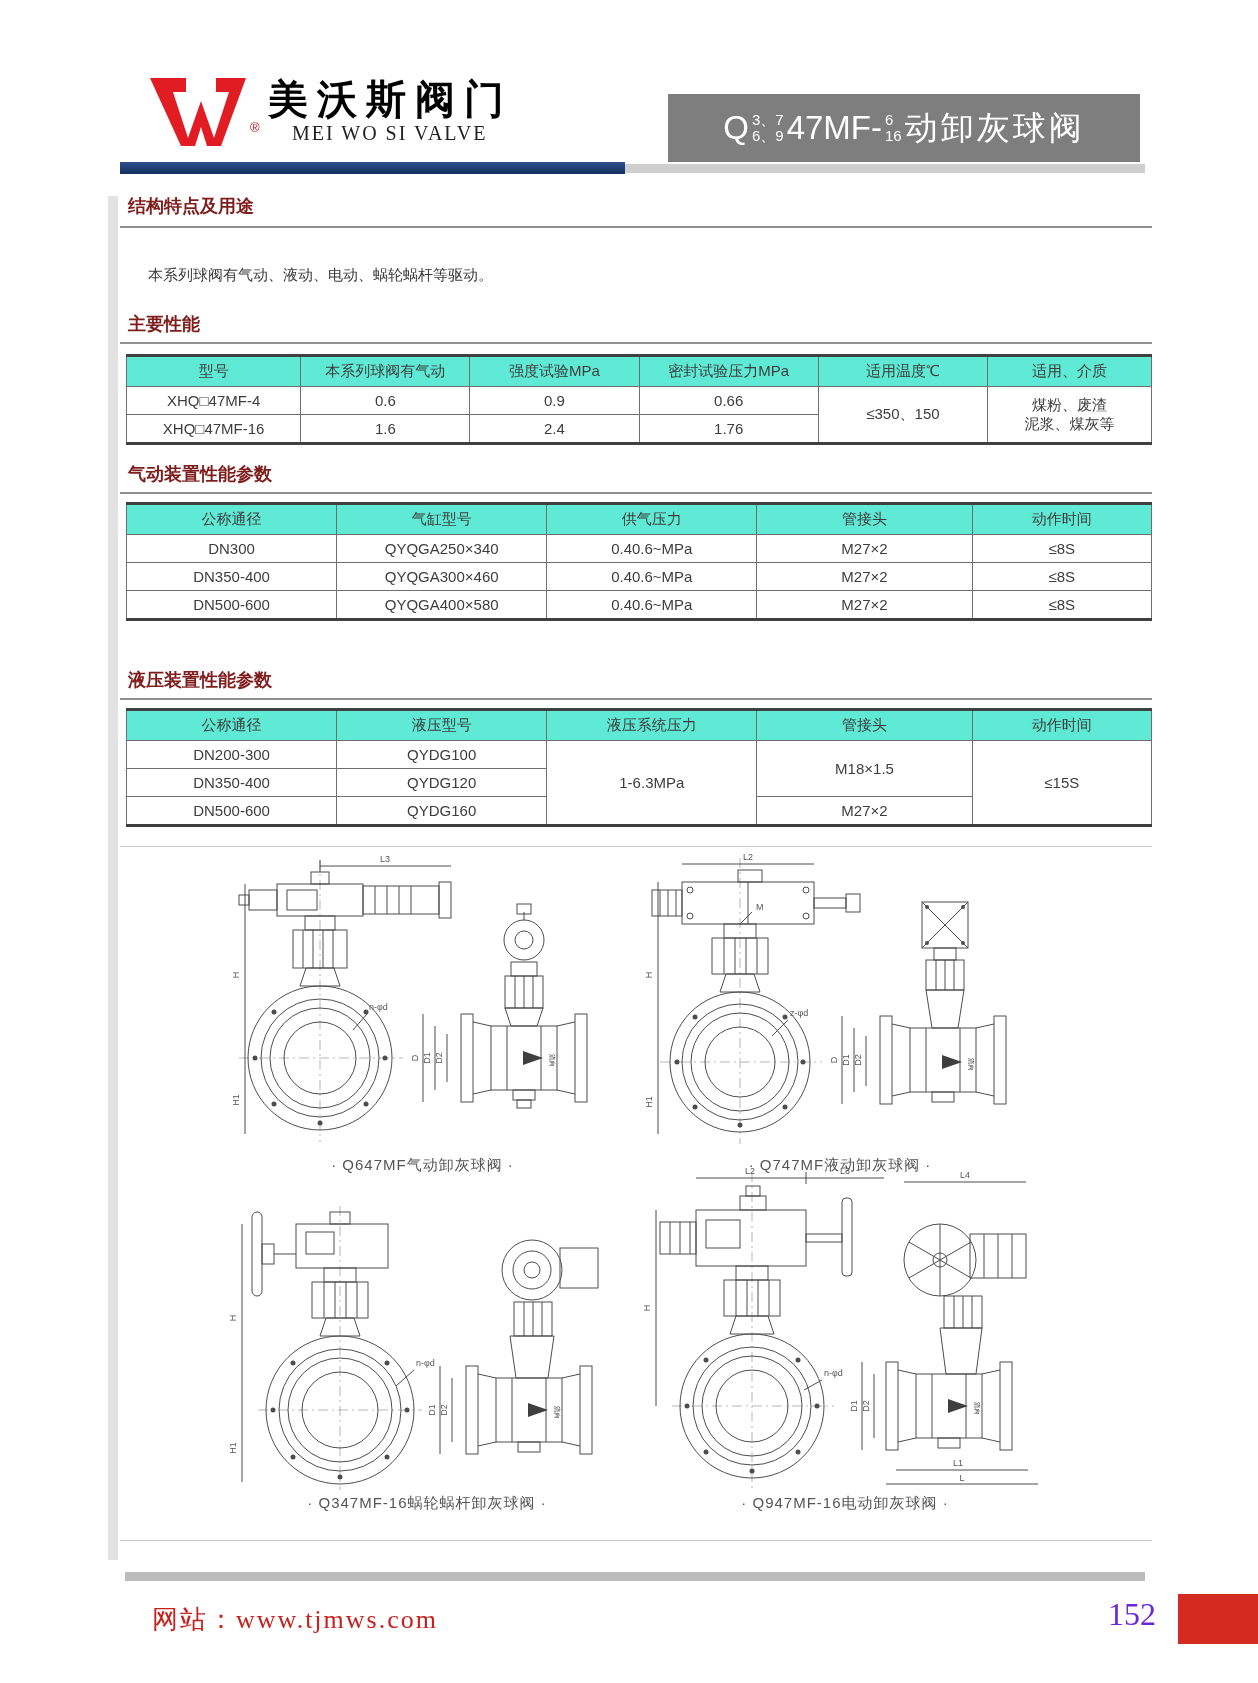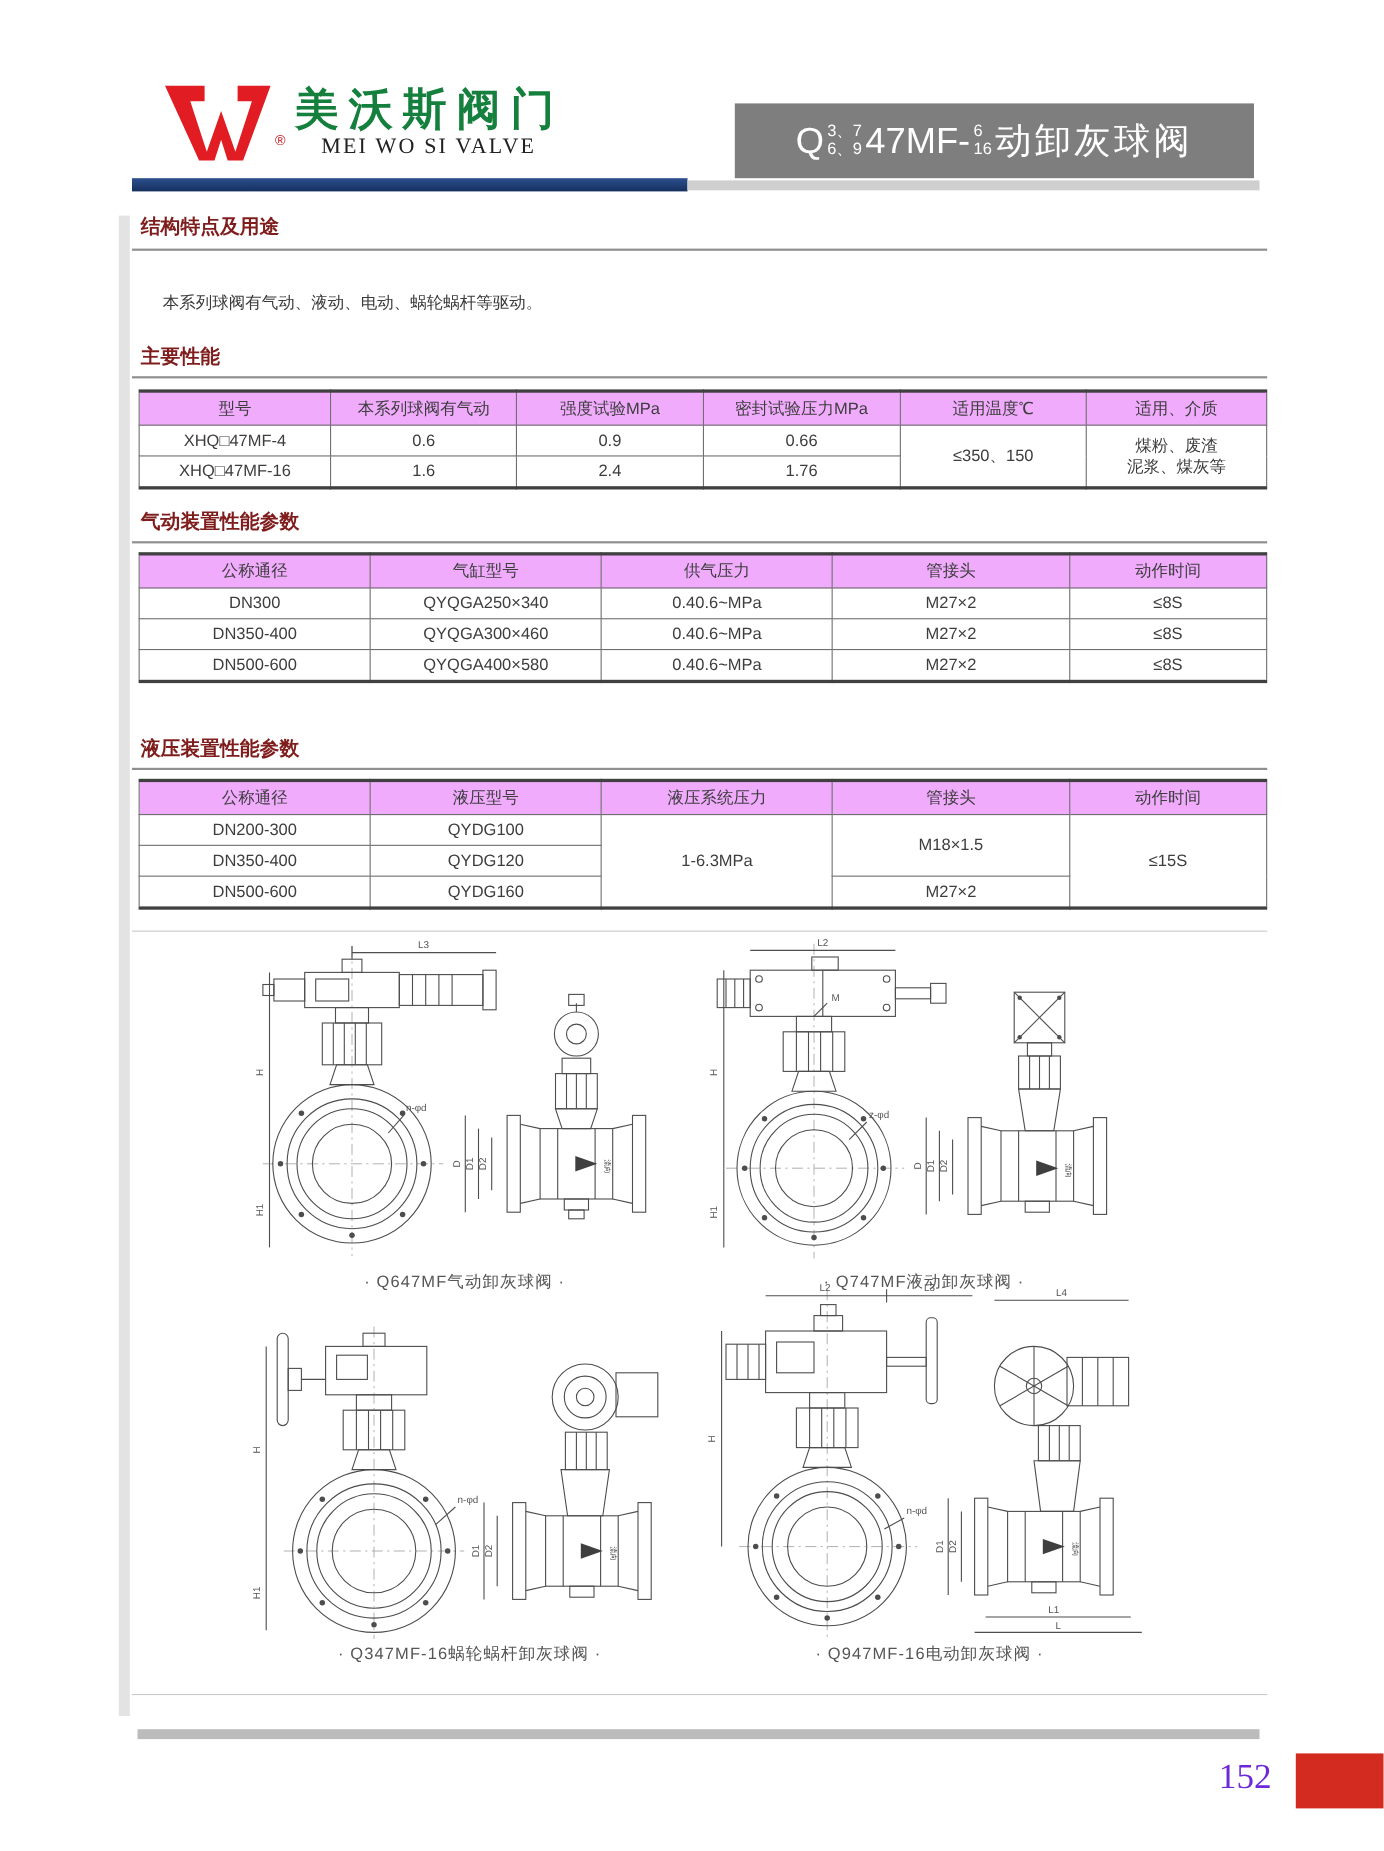--- a/index.html
+++ b/index.html
@@ -1,21 +1,21 @@
 <!DOCTYPE html>
 <html><head>
 <meta charset="utf-8">
 <style>
   html,body{margin:0;padding:0;background:#ffffff;}
   #page{position:relative;width:1258px;height:1683px;background:#ffffff;overflow:hidden;
         font-family:"Liberation Sans",sans-serif;color:#3d3d3d;}
   .abs{position:absolute;}
 
   
-  #logo-cn{font-family:Liberation Sans, sans-serif;font-weight:bold;font-size:40px;color:#15803d;letter-spacing:9px;}
+  #logo-cn{font-family:Liberation Sans, sans-serif;font-weight:bold;font-size:40px;color:#000000;letter-spacing:9px;}
   #logo-en{font-family:"Liberation Serif",serif;font-size:20px;color:#222;letter-spacing:2px;}
   #logo-reg{font-size:13px;color:#c0151c;}
   #banner{left:668px;top:94px;width:472px;height:68px;background:#7e7e7e;
           display:flex;align-items:center;justify-content:center;color:#fff;}
   #banner .big{font-size:33px;}
   .stack{display:inline-flex;flex-direction:column;font-size:15px;line-height:1.1;text-align:left;margin:0 3px;}
   #bar-blue{left:120px;top:162px;width:505px;height:12px;background:linear-gradient(#2c4f8e,#15305f);}
   #bar-gray{left:625px;top:164px;width:520px;height:9px;background:#cfcfcf;}
   #left-strip{left:108px;top:196px;width:10px;height:1364px;background:#e3e3e3;}
 
@@ -23,21 +23,21 @@
   .sec-title{font-size:18px;font-weight:bold;color:#7f1d1d;}
   .sec-rule{height:2px;background:#8f8f8f;}
   .body-line{font-size:15px;color:#3a3a3a;}
 
   
   table.spec{border-collapse:collapse;width:1026px;table-layout:fixed;
              border-left:1px solid #6a6a6a;border-right:1px solid #6a6a6a;
              border-top:3px solid #404040;border-bottom:3px solid #404040;}
   table.spec th,table.spec td{border:1px solid #6f6f6f;font-weight:normal;
              font-size:15px;text-align:center;padding:0 4px;color:#3d3d3d;}
-  table.spec th{background:#f0abfc;height:29px;}
+  table.spec th{background:#5eead4;height:29px;}
   table.spec td{height:27px;}
 
   
   svg.tech line,svg.tech path,svg.tech rect,svg.tech circle,svg.tech polygon,svg.tech polyline{
       stroke:#4d4d4d;fill:none;stroke-width:1;}
   svg.tech .cl{stroke:#999;stroke-width:0.7;stroke-dasharray:10 4 2 4;}
   svg.tech .dot{fill:#4d4d4d;stroke:none;}
   svg.tech .solid{fill:#3f3f3f;stroke:none;}
   svg.tech text{fill:#555;font-size:9px;font-family:"Liberation Sans",sans-serif;stroke:none;}
   svg.tech text.flow{font-size:6.5px;fill:#333;}
@@ -493,16 +493,17 @@
     <text x="229" y="258" transform="rotate(-90 229 258)" text-anchor="middle">D2</text>
     <line x1="256" y1="322" x2="388" y2="322"></line>
     <text x="318" y="318" text-anchor="middle">L1</text>
     <line x1="246" y1="336" x2="398" y2="336"></line>
     <text x="322" y="333" text-anchor="middle">L</text>
   </svg>
   <div class="abs caption" style="left:640px;top:1494px;width:410px">· Q947MF-16电动卸灰球阀 ·</div>
 
   <div class="abs rule-thin" style="left:120px;top:1540px;width:1032px"></div>
   <div class="abs rule-thick" style="left:125px;top:1572px;width:1020px"></div>
+  <div class="abs" id="footer-site" style="left:152px;top:1602px">网站：www.tjmws.com</div>
   <div class="abs" id="footer-page" style="left:1108px;top:1596px">152</div>
   <div class="abs" id="footer-redblock" style="left:1178px;top:1594px;width:80px;height:50px"></div>
 
 </div>
 
 </body></html>

